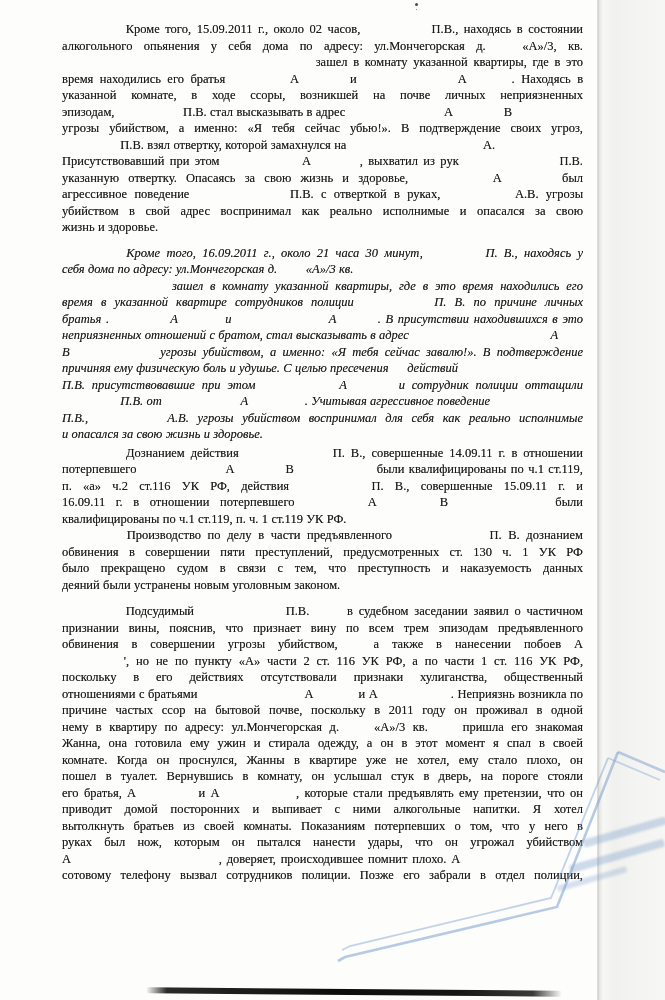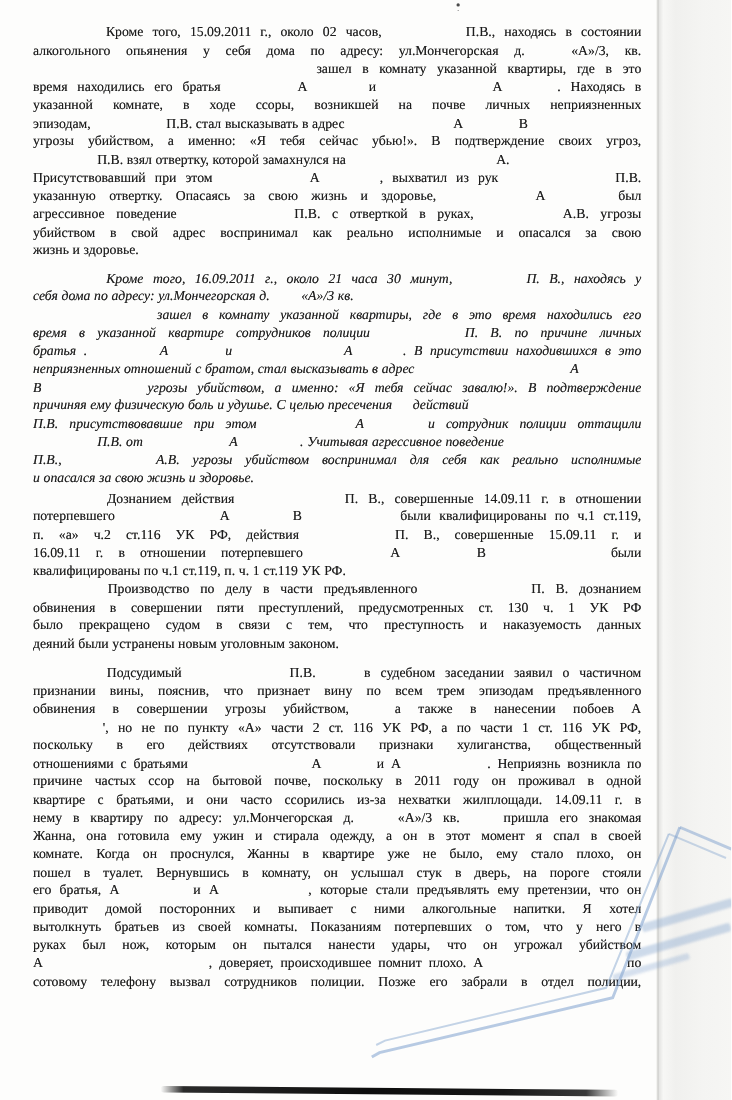--- a/index.html
+++ b/index.html
@@ -17,21 +17,21 @@
     position:absolute;left:597px;top:0;width:2px;height:1000px;background:#cfcfcc;opacity:.7;
   }
   
   .doc{
     position:absolute;left:30px;top:21px;width:553px;
     color:#1d1d1d;font-size:12.5px;line-height:16.5px;
     text-shadow:0 0 .4px rgba(25,25,25,.6);
     word-spacing:.2px;
   }
   .para{margin:0;}
-  .line{height:16.5px;overflow:hidden;}
+  .line{height:16.5px;overflow:hidden;margin-left:32px;}
   .line-just{text-align:justify;text-align-last:justify;}
   .line-left{text-align:left;}
   .gap{display:inline-block;height:1px;vertical-align:baseline;}
   
   .stamp{position:absolute;left:0;top:0;width:665px;height:1000px;pointer-events:none;filter:blur(.4px);}
   .stamp-stripe{
     position:absolute;background:rgba(125,160,205,.38);border-radius:2px;filter:blur(1.2px);
   }
   
   .scan-bar{
@@ -98,24 +98,23 @@
         <div class="line line-left"><span>деяний были устранены новым уголовным законом.</span></div>
       </div>
       <div class="para" style="margin-top: 10px;">
         <div class="line line-just"><span class="gap" style="width: 58px;"></span> <span>Подсудимый</span> <span class="gap" style="width: 80px;"></span> <span>П.В.</span> <span class="gap" style="width: 26px;"></span> <span>в судебном заседании заявил о частичном</span></div>
         <div class="line line-just"><span>признании вины, пояснив, что признает вину по всем трем эпизодам предъявленного</span></div>
         <div class="line line-just"><span>обвинения в совершении угрозы убийством,</span> <span class="gap" style="width: 10px;"></span> <span>а также в нанесении побоев А</span></div>
         <div class="line line-just"><span class="gap" style="width: 55px;"></span> <span>', но не по пункту «А» части 2 ст. 116 УК РФ, а по части 1 ст. 116 УК РФ,</span></div>
         <div class="line line-just"><span>поскольку в его действиях отсутствовали признаки хулиганства, общественный</span></div>
         <div class="line line-just"><span>отношениями с братьями</span> <span class="gap" style="width: 100px;"></span> <span>А</span> <span class="gap" style="width: 38px;"></span> <span>и А</span> <span class="gap" style="width: 66px;"></span> <span>. Неприязнь возникла по</span></div>
         <div class="line line-just"><span>причине частых ссор на бытовой почве, поскольку в 2011 году он проживал в одной</span></div>
-        <div class="line line-just"><span>квартире с братьями, и они часто ссорились из-за нехватки жилплощади. 14.09.11 г. в</span></div>
         <div class="line line-just"><span>нему в квартиру по адресу: ул.Мончегорская д.</span> <span class="gap" style="width: 20px;"></span> <span>«А»/3 кв.</span> <span class="gap" style="width: 20px;"></span> <span>пришла его знакомая</span></div>
         <div class="line line-just"><span>Жанна, она готовила ему ужин и стирала одежду, а он в этот момент я спал в своей</span></div>
-        <div class="line line-just"><span>комнате. Когда он проснулся, Жанны в квартире уже не было, ему стало плохо, он</span></div>
+        <div class="line line-just"><span>комнате. Когда он проснулся, Жанны в квартире уже не хотел, ему стало плохо, он</span></div>
         <div class="line line-just"><span>пошел в туалет. Вернувшись в комнату, он услышал стук в дверь, на пороге стояли</span></div>
         <div class="line line-just"><span>его братья, А</span> <span class="gap" style="width: 52px;"></span> <span>и А</span> <span class="gap" style="width: 66px;"></span> <span>, которые стали предъявлять ему претензии, что он</span></div>
         <div class="line line-just"><span>приводит домой посторонних и выпивает с ними алкогольные напитки. Я хотел</span></div>
         <div class="line line-just"><span>вытолкнуть братьев из своей комнаты. Показаниям потерпевших о том, что у него в</span></div>
         <div class="line line-just"><span>руках был нож, которым он пытался нанести удары, что он угрожал убийством</span></div>
         <div class="line line-just"><span>А</span> <span class="gap" style="width: 138px;"></span> <span>, доверяет, происходившее помнит плохо. А</span> <span class="gap" style="width: 118px;"></span> <span>по</span></div>
         <div class="line line-just"><span>сотовому телефону вызвал сотрудников полиции. Позже его забрали в отдел полиции,</span></div>
       </div>
     </div>
 

